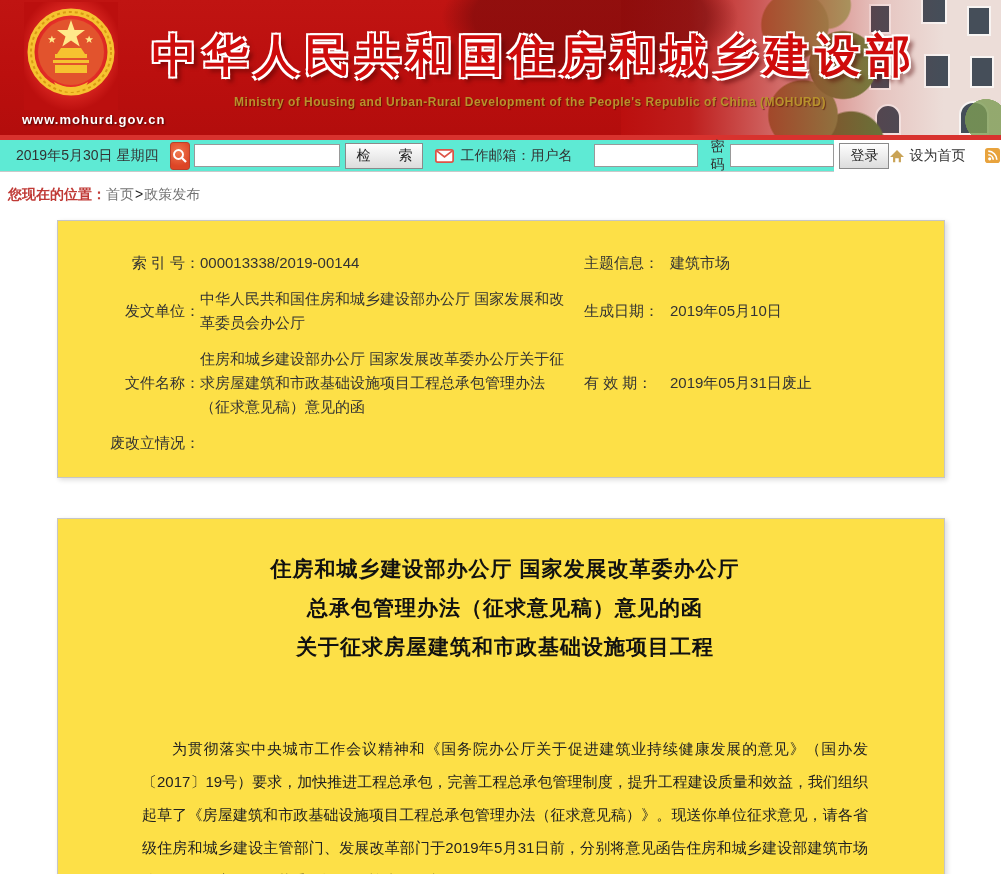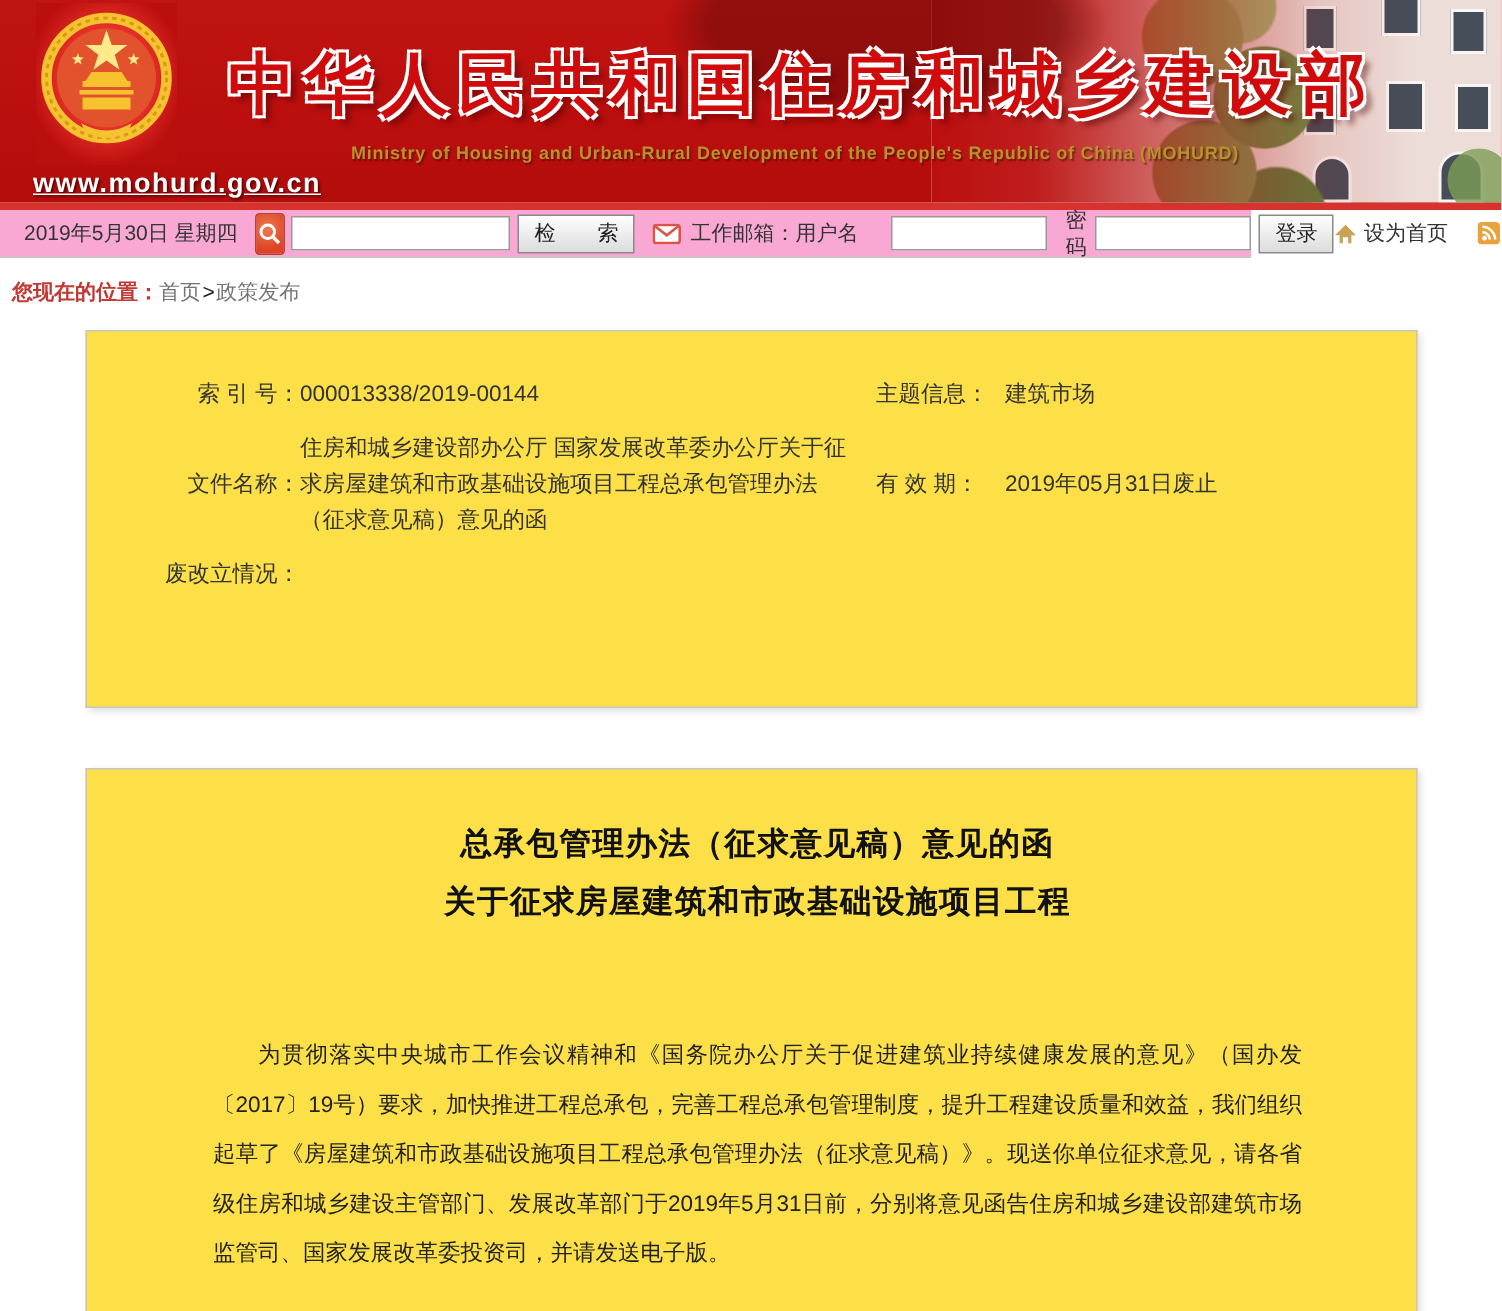--- a/index.html
+++ b/index.html
@@ -23,32 +23,32 @@
   .tree2 { position:absolute; left:330px; top:90px; width:70px; height:60px;
     background:radial-gradient(circle at 50% 50%, #7d9c54 0 45%, transparent 46%); opacity:.8; }
   .photo-fade { position:absolute; inset:0;
     background:linear-gradient(to right, #bb0f0e 0%, rgba(187,15,14,.93) 18%,
       rgba(187,15,14,.55) 42%, rgba(187,15,14,.12) 68%, rgba(187,15,14,0) 85%); }
   .roof-shadow { position:absolute; left:440px; top:-10px; width:300px; height:90px;
     background:radial-gradient(ellipse at 50% 30%, rgba(90,8,8,.45) 0 55%, transparent 70%); }
 
   .emblem { position:absolute; left:24px; top:2px; width:94px; height:108px; }
   .site-url { position:absolute; left:22px; top:112px; color:#fff; font-weight:bold;
-    font-size:18px; letter-spacing:1px; text-shadow:1px 1px 2px rgba(60,0,0,.9);text-decoration:underline; }
+    font-size:13px; letter-spacing:1px; text-shadow:1px 1px 2px rgba(60,0,0,.9); }
   .site-title { position:absolute; left:152px; top:26px; width:760px; text-align:center;
     font-size:45px; font-weight:bold; letter-spacing:6px; color:#cf0b0b; white-space:nowrap;
     text-shadow:-2px -2px 0 #fff, 2px -2px 0 #fff, -2px 2px 0 #fff, 2px 2px 0 #fff,
       5px 5px 4px rgba(80,0,0,.55); }
   .site-subtitle { position:absolute; left:170px; top:95px; width:720px; text-align:center;
     font-size:12px; font-weight:bold; color:#b8922c; letter-spacing:.5px;
     text-shadow:1px 1px 1px rgba(70,10,0,.6); }
 
   
   .red-strip { width:1001px; height:5px; background:#d8322e; }
-  .toolbar { width:834px; height:32px; background:#f9a8d4; border-bottom:1px solid #c9c9c9;
+  .toolbar { width:834px; height:32px; background:#5eead4; border-bottom:1px solid #c9c9c9;
     display:flex; align-items:center; font-size:14px; color:#333; padding:0 10px; }
   .tb-date { margin:0 12px 0 6px; white-space:nowrap; }
   .tb-search-btn { width:29px; height:28px; border:1px solid #b8412b; border-radius:3px;
     background:radial-gradient(circle at 40% 35%, #f07a50 0%, #dd4526 70%); display:flex;
     align-items:center; justify-content:center; cursor:pointer; margin-right:4px; }
   .tb-input { height:23px; border:1px solid #999; background:#fff; padding:0 4px; font-size:13px; }
   .inp-search { width:146px; }
   .btn-gray { height:26px; border:1px solid #8a8a8a; background:linear-gradient(#fefefe,#dcdcdc);
     font-size:14px; color:#222; padding:0 10px; margin-left:5px; cursor:pointer; white-space:pre; }
   .tb-mail-ic { margin:0 6px 0 12px; display:flex; align-items:center; }
@@ -181,36 +181,43 @@
 <div class="card meta-card">
   <table class="meta-table">
     <tbody>
         <tr>
       <td class="td-ll">索 引 号：</td>
       <td class="td-lv">000013338/2019-00144</td>
       <td class="td-rl">主题信息：</td>
       <td class="td-rv">建筑市场</td>
     </tr>
     <tr>
+      <td class="td-ll">发文单位：</td>
+      <td class="td-lv">中华人民共和国住房和城乡建设部办公厅 国家发展和改革委员会办公厅</td>
+      <td class="td-rl">生成日期：</td>
+      <td class="td-rv">2019年05月10日</td>
+    </tr>
+    <tr>
       <td class="td-ll">文件名称：</td>
       <td class="td-lv">住房和城乡建设部办公厅 国家发展改革委办公厅关于征求房屋建筑和市政基础设施项目工程总承包管理办法（征求意见稿）意见的函</td>
       <td class="td-rl">有 效 期：</td>
       <td class="td-rv">2019年05月31日废止</td>
     </tr>
     <tr>
       <td class="td-ll">废改立情况：</td>
       <td class="td-lv"></td>
       <td class="td-rl"></td>
       <td class="td-rv"></td>
     </tr>
   </tbody>
     </table>
 </div>
 
 <div class="card doc-card">
   <div class="doc-title">
+    <div>住房和城乡建设部办公厅 国家发展改革委办公厅</div>
     <div>总承包管理办法（征求意见稿）意见的函</div>
     <div>关于征求房屋建筑和市政基础设施项目工程</div>
   </div>
   <div class="doc-body">
     <p class="indent">为贯彻落实中央城市工作会议精神和《国务院办公厅关于促进建筑业持续健康发展的意见》（国办发〔2017〕19号）要求，加快推进工程总承包，完善工程总承包管理制度，提升工程建设质量和效益，我们组织起草了《房屋建筑和市政基础设施项目工程总承包管理办法（征求意见稿）》。现送你单位征求意见，请各省级住房和城乡建设主管部门、发展改革部门于2019年5月31日前，分别将意见函告住房和城乡建设部建筑市场监管司、国家发展改革委投资司，并请发送电子版。</p>
   </div>
 </div>
 
 </body></html>

